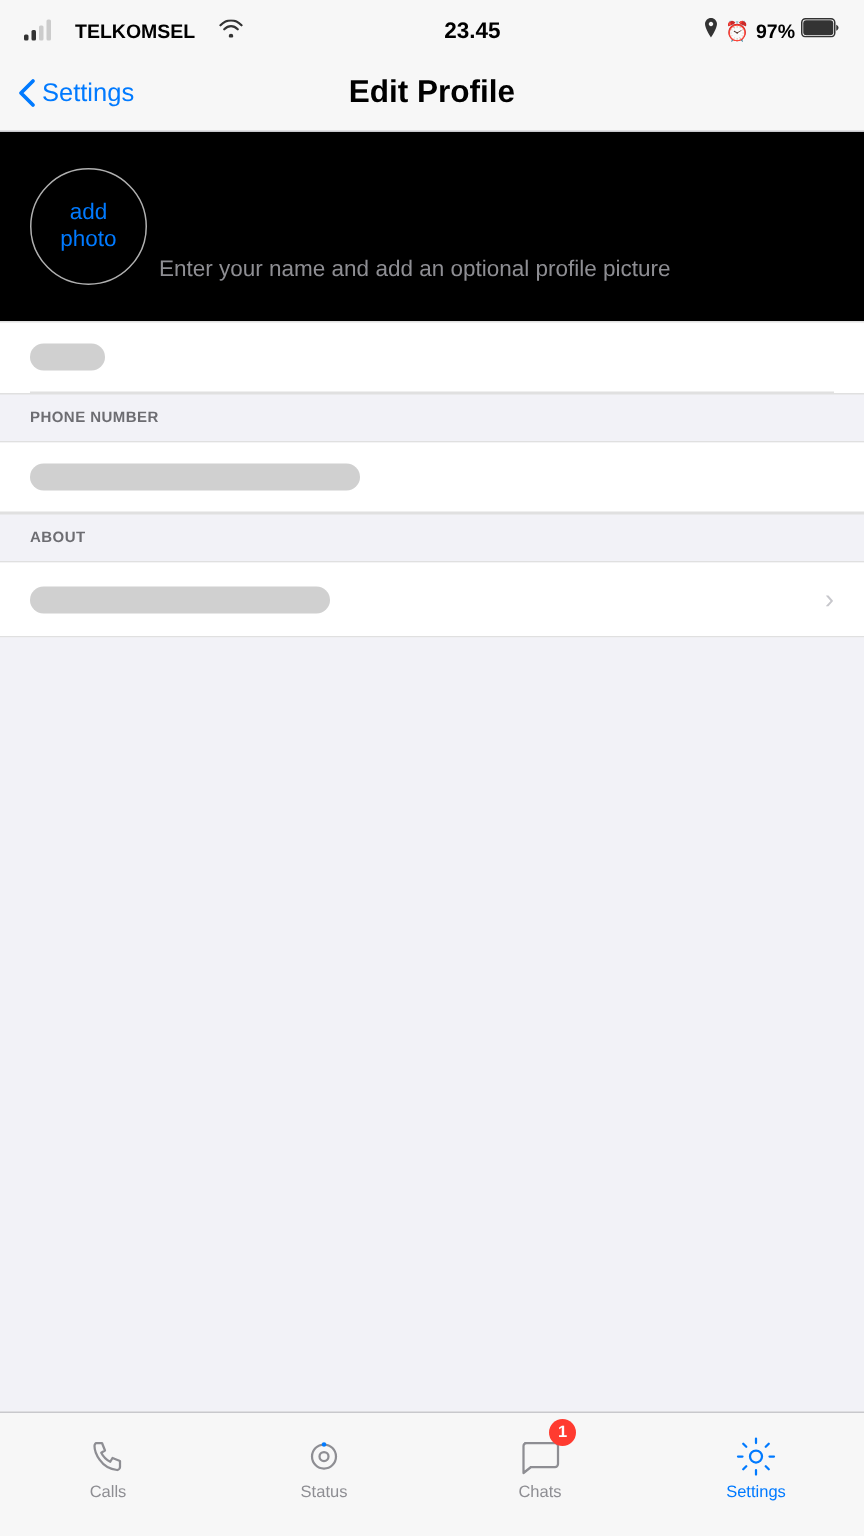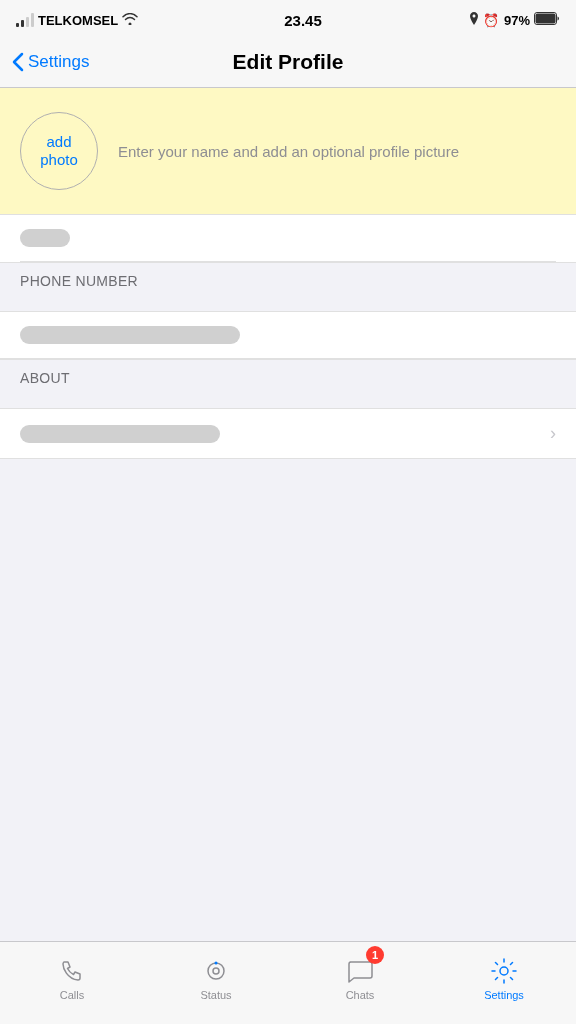--- a/index.html
+++ b/index.html
@@ -17,21 +17,21 @@
     .status-bar {
       background: #f7f7f7;
       display: flex;
       justify-content: space-between;
       align-items: center;
       padding: 8px 16px 4px;
       font-size: 13px;
       font-weight: 600;
       height: 36px;
     }
-    .status-left { display: flex; align-items: center; gap: 4px; }
+    .status-left { display: flex; align-items: center; gap: 16px; }
     .status-center { font-size: 15px; font-weight: 600; }
     .status-right { display: flex; align-items: center; gap: 4px; font-size: 13px; }
     .signal-bars { display: flex; align-items: flex-end; gap: 2px; height: 14px; }
     .signal-bar { width: 3px; background: #333; border-radius: 1px; }
     .signal-bar.b1 { height: 4px; }
     .signal-bar.b2 { height: 7px; }
     .signal-bar.b3 { height: 10px; background: #ccc; }
     .signal-bar.b4 { height: 14px; background: #ccc; }
 
     
@@ -57,25 +57,25 @@
     }
     .nav-back svg { width: 12px; height: 20px; }
     .nav-title {
       font-size: 21px;
       font-weight: 600;
       color: #000;
     }
 
     
     .profile-section {
-      background: #fef9c3;
+      background: #000000;
       padding: 24px 20px;
       display: flex;
-      align-items: center;
-      gap: 20px;
+      align-items: flex-end;
+      gap: 8px;
       margin-bottom: 0;
     }
     .add-photo-circle {
       width: 78px;
       height: 78px;
       border-radius: 50%;
       border: 1.5px solid #b0b0b0;
       display: flex;
       align-items: center;
       justify-content: center;
@@ -110,23 +110,23 @@
       border-radius: 9px;
       background: #d0d0d0;
     }
     .blurred-name { width: 50px; }
     .blurred-phone { width: 220px; }
     .blurred-about { width: 200px; }
 
     
     .section-header {
       background: #f2f2f7;
-      padding: 10px 20px 22px;
-      font-size: 14px;
-      font-weight: 400;
+      padding: 10px 20px 10px;
+      font-size: 10px;
+      font-weight: 700;
       color: #6d6d72;
       letter-spacing: 0.3px;
       text-transform: uppercase;
       border-top: 1px solid #e0e0e0;
       border-bottom: 1px solid #e0e0e0;
     }
 
     .section-row {
       background: #fff;
       padding: 14px 20px;

